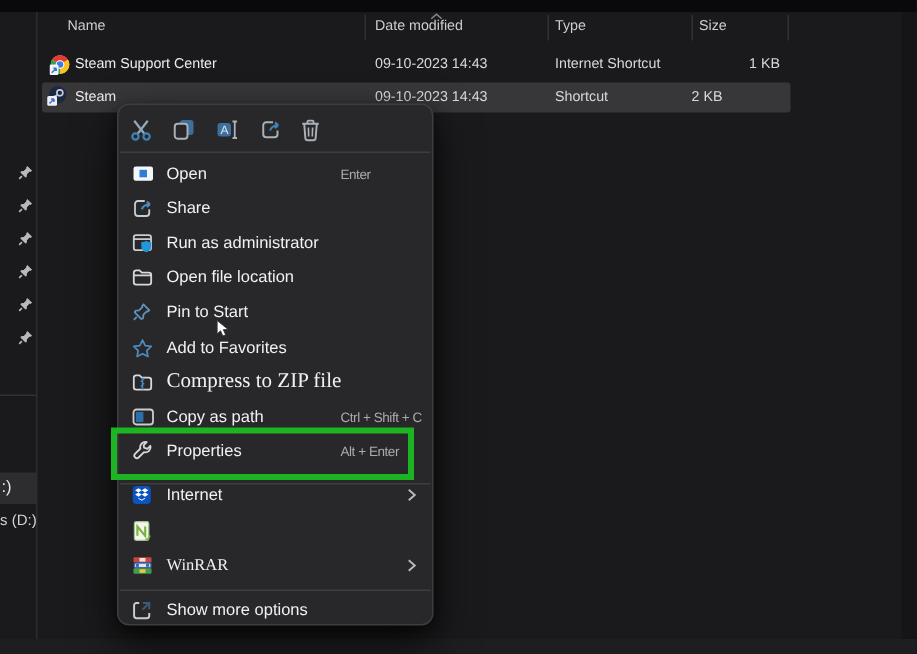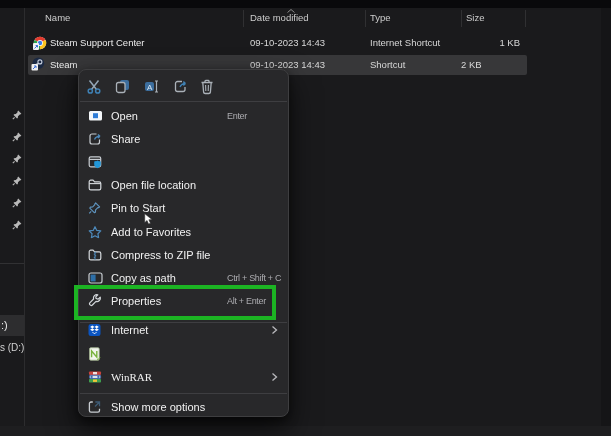--- a/index.html
+++ b/index.html
@@ -138,20 +138,21 @@
       <span style="position:absolute;left:33px;top:50%;transform:translateY(-50%);font-size:11px;color:#f1f1f1;white-space:nowrap;">Share</span>
     </div>
     <div class="abs" style="left:78px;top:151.5px;width:211px;height:21px;z-index:20">
       <span style="position:absolute;left:10px;top:50%;transform:translateY(-50%);display:inline-flex;">
         <svg width="14" height="14" viewBox="0 0 14 14">
           <rect x="1.2" y="1.8" width="11.5" height="10" rx="1.5" fill="none" stroke="#c8cdd2" stroke-width="1.2"></rect>
           <path d="M1.2 4.4 H12.7" stroke="#c8cdd2" stroke-width="1.2"></path>
           <path d="M9.5 5.5 C10.5 6.2 11.5 6.4 12.8 6.4 V9.5 C12.8 11.3 11.3 12.6 9.5 13.2 C7.7 12.6 6.2 11.3 6.2 9.5 V6.4 C7.5 6.4 8.5 6.2 9.5 5.5 Z" fill="#2196d8"></path>
         </svg>
       </span>
+      <span style="position:absolute;left:33px;top:50%;transform:translateY(-50%);font-size:11px;color:#f1f1f1;white-space:nowrap;">Run as administrator</span>
     </div>
     <div class="abs" style="left:78px;top:174.7px;width:211px;height:21px;z-index:20">
       <span style="position:absolute;left:10px;top:50%;transform:translateY(-50%);display:inline-flex;">
         <svg width="14" height="12" viewBox="0 0 14 12">
           <path d="M1.2 2.8 A1.6 1.6 0 0 1 2.8 1.2 H5 L6.6 2.8 H11.2 A1.6 1.6 0 0 1 12.8 4.4 V9.2 A1.6 1.6 0 0 1 11.2 10.8 H2.8 A1.6 1.6 0 0 1 1.2 9.2 Z" fill="none" stroke="#d5d9dd" stroke-width="1.2"></path>
           <path d="M1.2 4.6 H12.8" stroke="#d5d9dd" stroke-width="1.1"></path>
         </svg>
       </span>
       <span style="position:absolute;left:33px;top:50%;transform:translateY(-50%);font-size:11px;color:#f1f1f1;white-space:nowrap;text-align:center;">Open file location</span>
     </div>
@@ -172,21 +173,21 @@
       </span>
       <span style="position:absolute;left:33px;top:50%;transform:translateY(-50%);font-size:11px;color:#f1f1f1;white-space:nowrap;">Add to Favorites</span>
     </div>
     <div class="abs" style="left:78px;top:244.3px;width:211px;height:21px;z-index:20">
       <span style="position:absolute;left:10px;top:50%;transform:translateY(-50%);display:inline-flex;">
         <svg width="14" height="12" viewBox="0 0 14 12">
           <path d="M1.2 2.8 A1.6 1.6 0 0 1 2.8 1.2 H5 L6.6 2.8 H11.2 A1.6 1.6 0 0 1 12.8 4.4 V9.2 A1.6 1.6 0 0 1 11.2 10.8 H2.8 A1.6 1.6 0 0 1 1.2 9.2 Z" fill="none" stroke="#d5d9dd" stroke-width="1.2"></path>
           <path d="M7 2.8 V10.8 M7 3.6 H8.2 M7 5.2 H5.8 M7 6.8 H8.2 M7 8.4 H5.8" stroke="#4d89ba" stroke-width="1"></path>
         </svg>
       </span>
-      <span style="position:absolute;left:33px;top:50%;transform:translateY(-50%);font-size:11px;color:#f1f1f1;white-space:nowrap;">Compress to ZIP file</span>
+      <span style="position:absolute;left:33px;top:50%;transform:translateY(-50%);font-size:14px;color:#f1f1f1;white-space:nowrap;font-family:Liberation Serif, serif;">Compress to ZIP file</span>
     </div>
     <div class="abs" style="left:78px;top:267.5px;width:211px;height:21px;z-index:20">
       <span style="position:absolute;left:10px;top:50%;transform:translateY(-50%);display:inline-flex;">
         <svg width="15" height="12" viewBox="0 0 15 12">
           <rect x="1" y="1" width="13" height="10" rx="2" fill="none" stroke="#c8cdd2" stroke-width="1.2"></rect>
           <rect x="2.6" y="2.6" width="5" height="6.8" fill="#2d6fa8"></rect>
         </svg>
       </span>
       <span style="position:absolute;left:33px;top:50%;transform:translateY(-50%);font-size:11px;color:#f1f1f1;white-space:nowrap;">Copy as path</span>
       <span style="position:absolute;left:149px;top:50%;transform:translateY(-50%);font-size:9px;letter-spacing:-0.3px;color:#ababaf;white-space:nowrap;">Ctrl + Shift + C</span>

